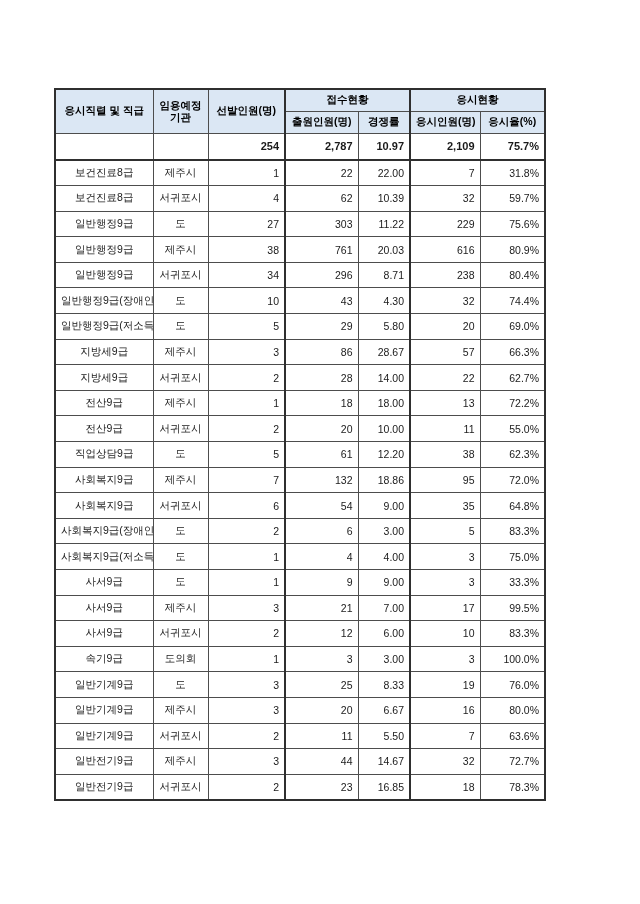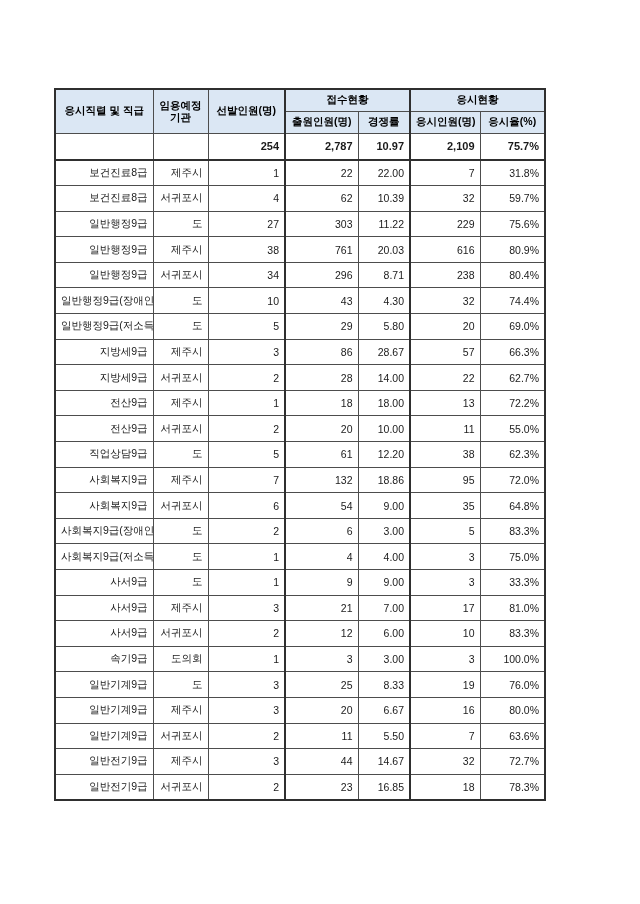--- a/index.html
+++ b/index.html
@@ -29,21 +29,21 @@
     border:1px solid var(--border-thin);
     padding:0 5px;overflow:hidden;white-space:nowrap;
   }
   .tbl thead th{
     background:var(--header-bg);
     font-weight:bold;font-size:10.5px;color:#000;
     text-align:center;height:22px;
   }
   .tbl thead th.twoline{white-space:pre-line;line-height:1.2;}
   .tbl tbody td{font-size:10.5px;height:25.6px;background:#fff;}
-  .tbl td.ctr{text-align:right;}
+  .tbl td.ctr{text-align:center;}
   .tbl td.num{text-align:right;}
   .gl{border-left:2px solid var(--border-thick) !important;}
   tr.totals td{
     font-weight:bold;font-size:11px;height:27px;
     border-bottom:2px solid var(--border-thick);
   }
 </style>
 </head>
 <body>
 
@@ -239,21 +239,21 @@
           <td class="num gl">3</td>
           <td class="num">33.3%</td>
         </tr>
         <tr>
           <td class="ctr">사서9급</td>
           <td class="ctr">제주시</td>
           <td class="num">3</td>
           <td class="num gl">21</td>
           <td class="num">7.00</td>
           <td class="num gl">17</td>
-          <td class="num">81.0%</td>
+          <td class="num">99.5%</td>
         </tr>
         <tr>
           <td class="ctr">사서9급</td>
           <td class="ctr">서귀포시</td>
           <td class="num">2</td>
           <td class="num gl">12</td>
           <td class="num">6.00</td>
           <td class="num gl">10</td>
           <td class="num">83.3%</td>
         </tr>

